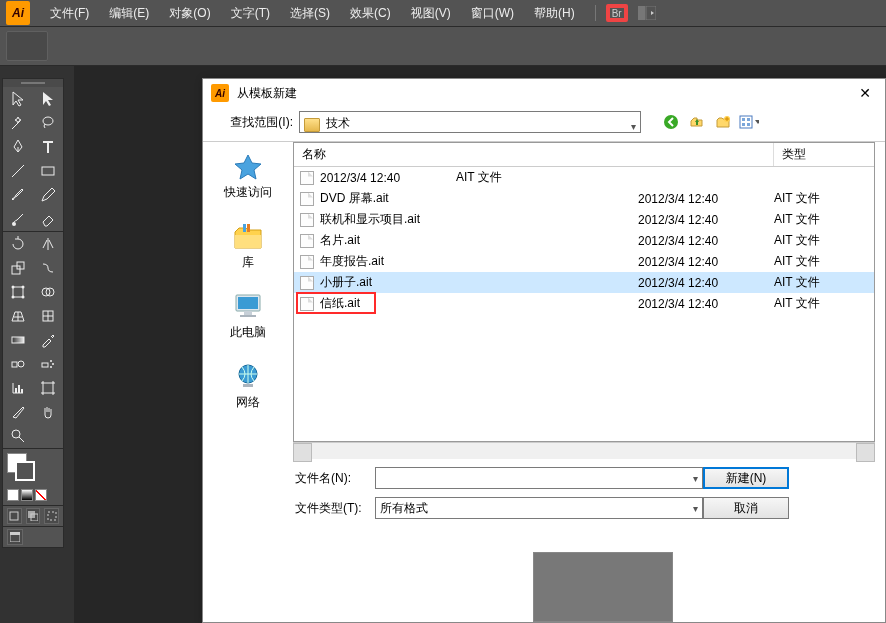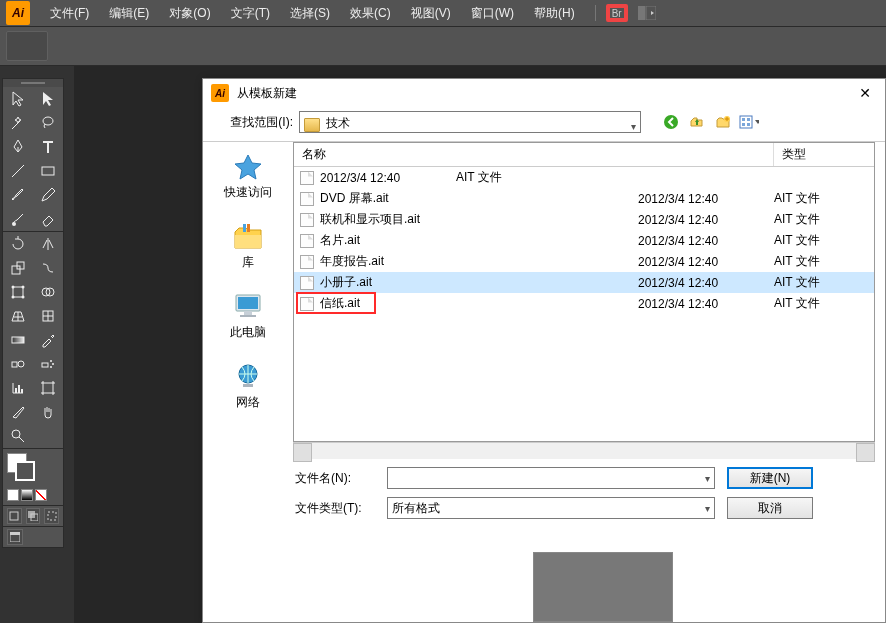--- a/index.html
+++ b/index.html
@@ -70,21 +70,21 @@
 .frow .fico::after { content:""; position:absolute; top:0; right:0; width:5px; height:5px; background:#ddd; clip-path:polygon(0 0,100% 100%,0 100%); }
 .frow .fname { flex:1; }
 .frow .fdate { width:136px; }
 .frow .ftype { width:100px; }
 .highlight { position:absolute; border:2px solid #ff2a2a; pointer-events:none; }
 .hscroll { height:17px; background:#f0f0f0; border-top:1px solid #ccc; margin-right:10px; position:relative; }
 .hscroll::before,.hscroll::after { content:""; position:absolute; top:0; width:17px; height:17px; background:#e0e0e0; border:1px solid #bbb; }
 .hscroll::before { left:0; } .hscroll::after { right:0; }
 
 .dlg-bottom { padding:8px 10px 0 92px; }
-.formrow { display:flex; align-items:center; margin-bottom:8px; gap:12px; }
+.formrow { display:flex; align-items:center; margin-bottom:8px; }
 .formrow .flabel { width:80px; }
 .formrow .finput { flex:1; max-width:328px; height:22px; border:1px solid #7a7a7a; padding:0 4px; display:flex; align-items:center; background:#fff; }
 .formrow .finput .caret { margin-left:auto; font-size:10px; color:#555; }
 .dlg-btn { width:86px; height:22px; border:1px solid #7a7a7a; background:linear-gradient(#f6f6f6,#e3e3e3); display:flex; align-items:center; justify-content:center; cursor:pointer; }
 .dlg-btn.primary { border:2px solid #0078d7; }
 
 .thumb-area { position:absolute; left:330px; bottom:0; width:140px; height:70px; background:#787878; border:1px solid #888; }
 </style>
 </head>
 <body>

